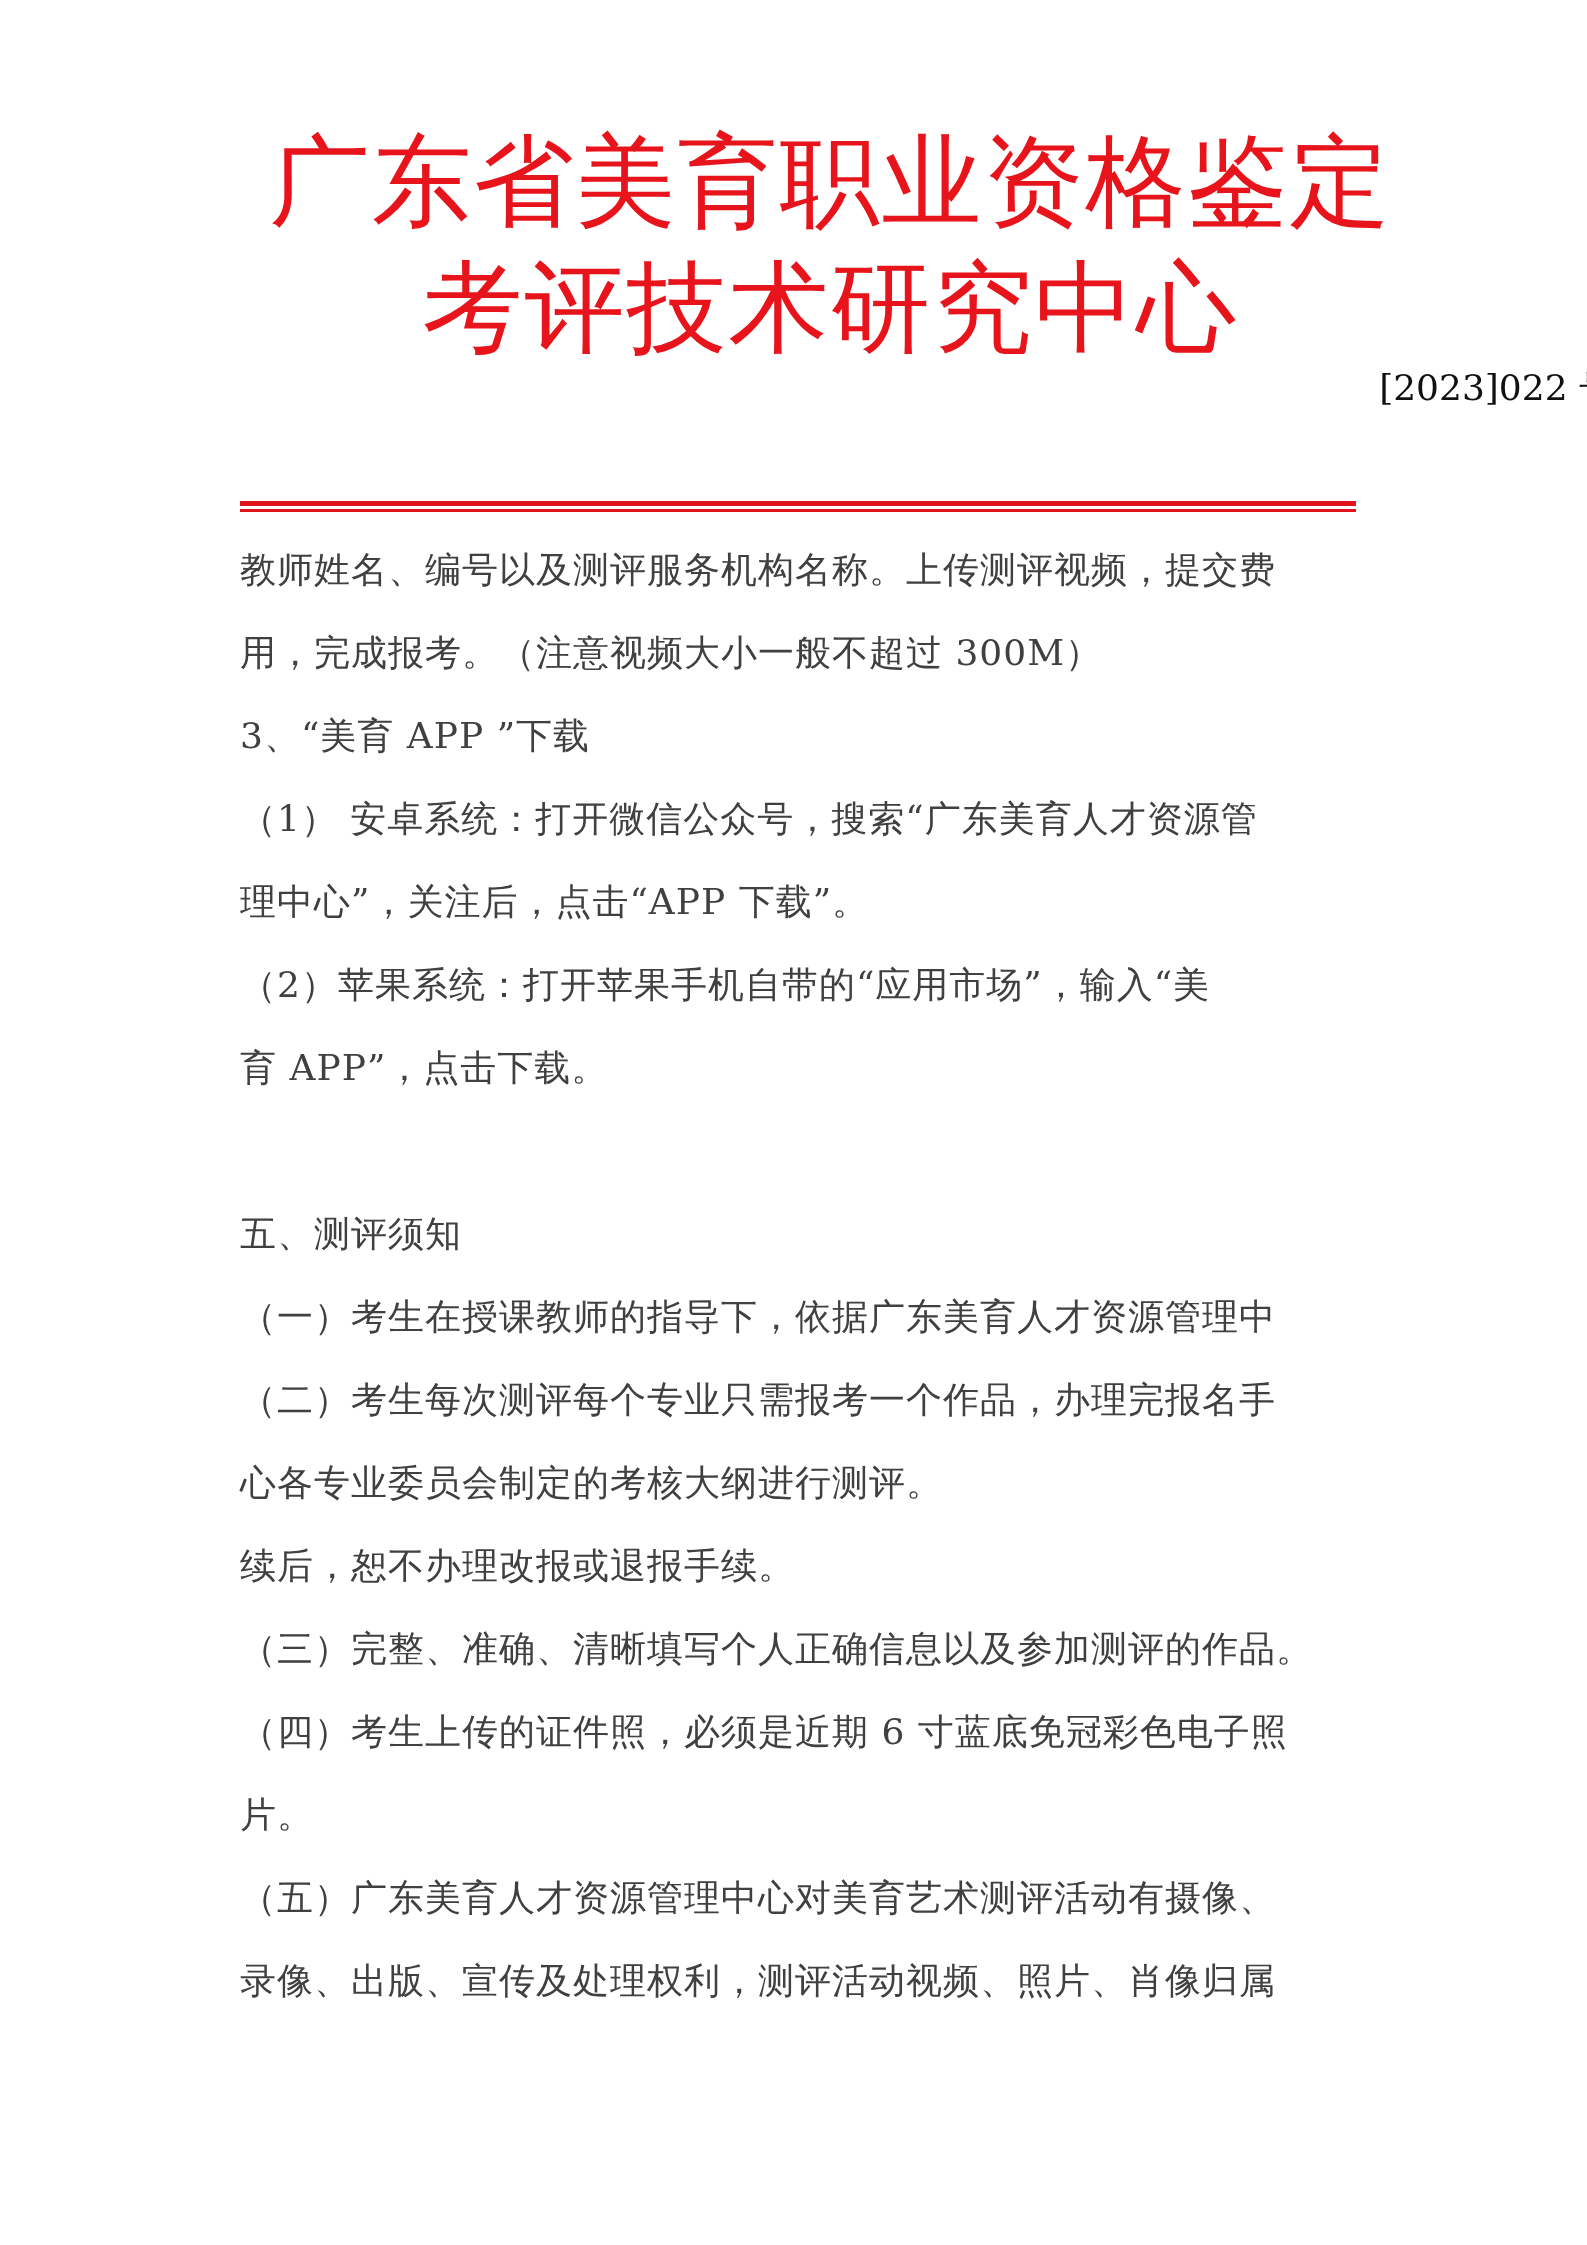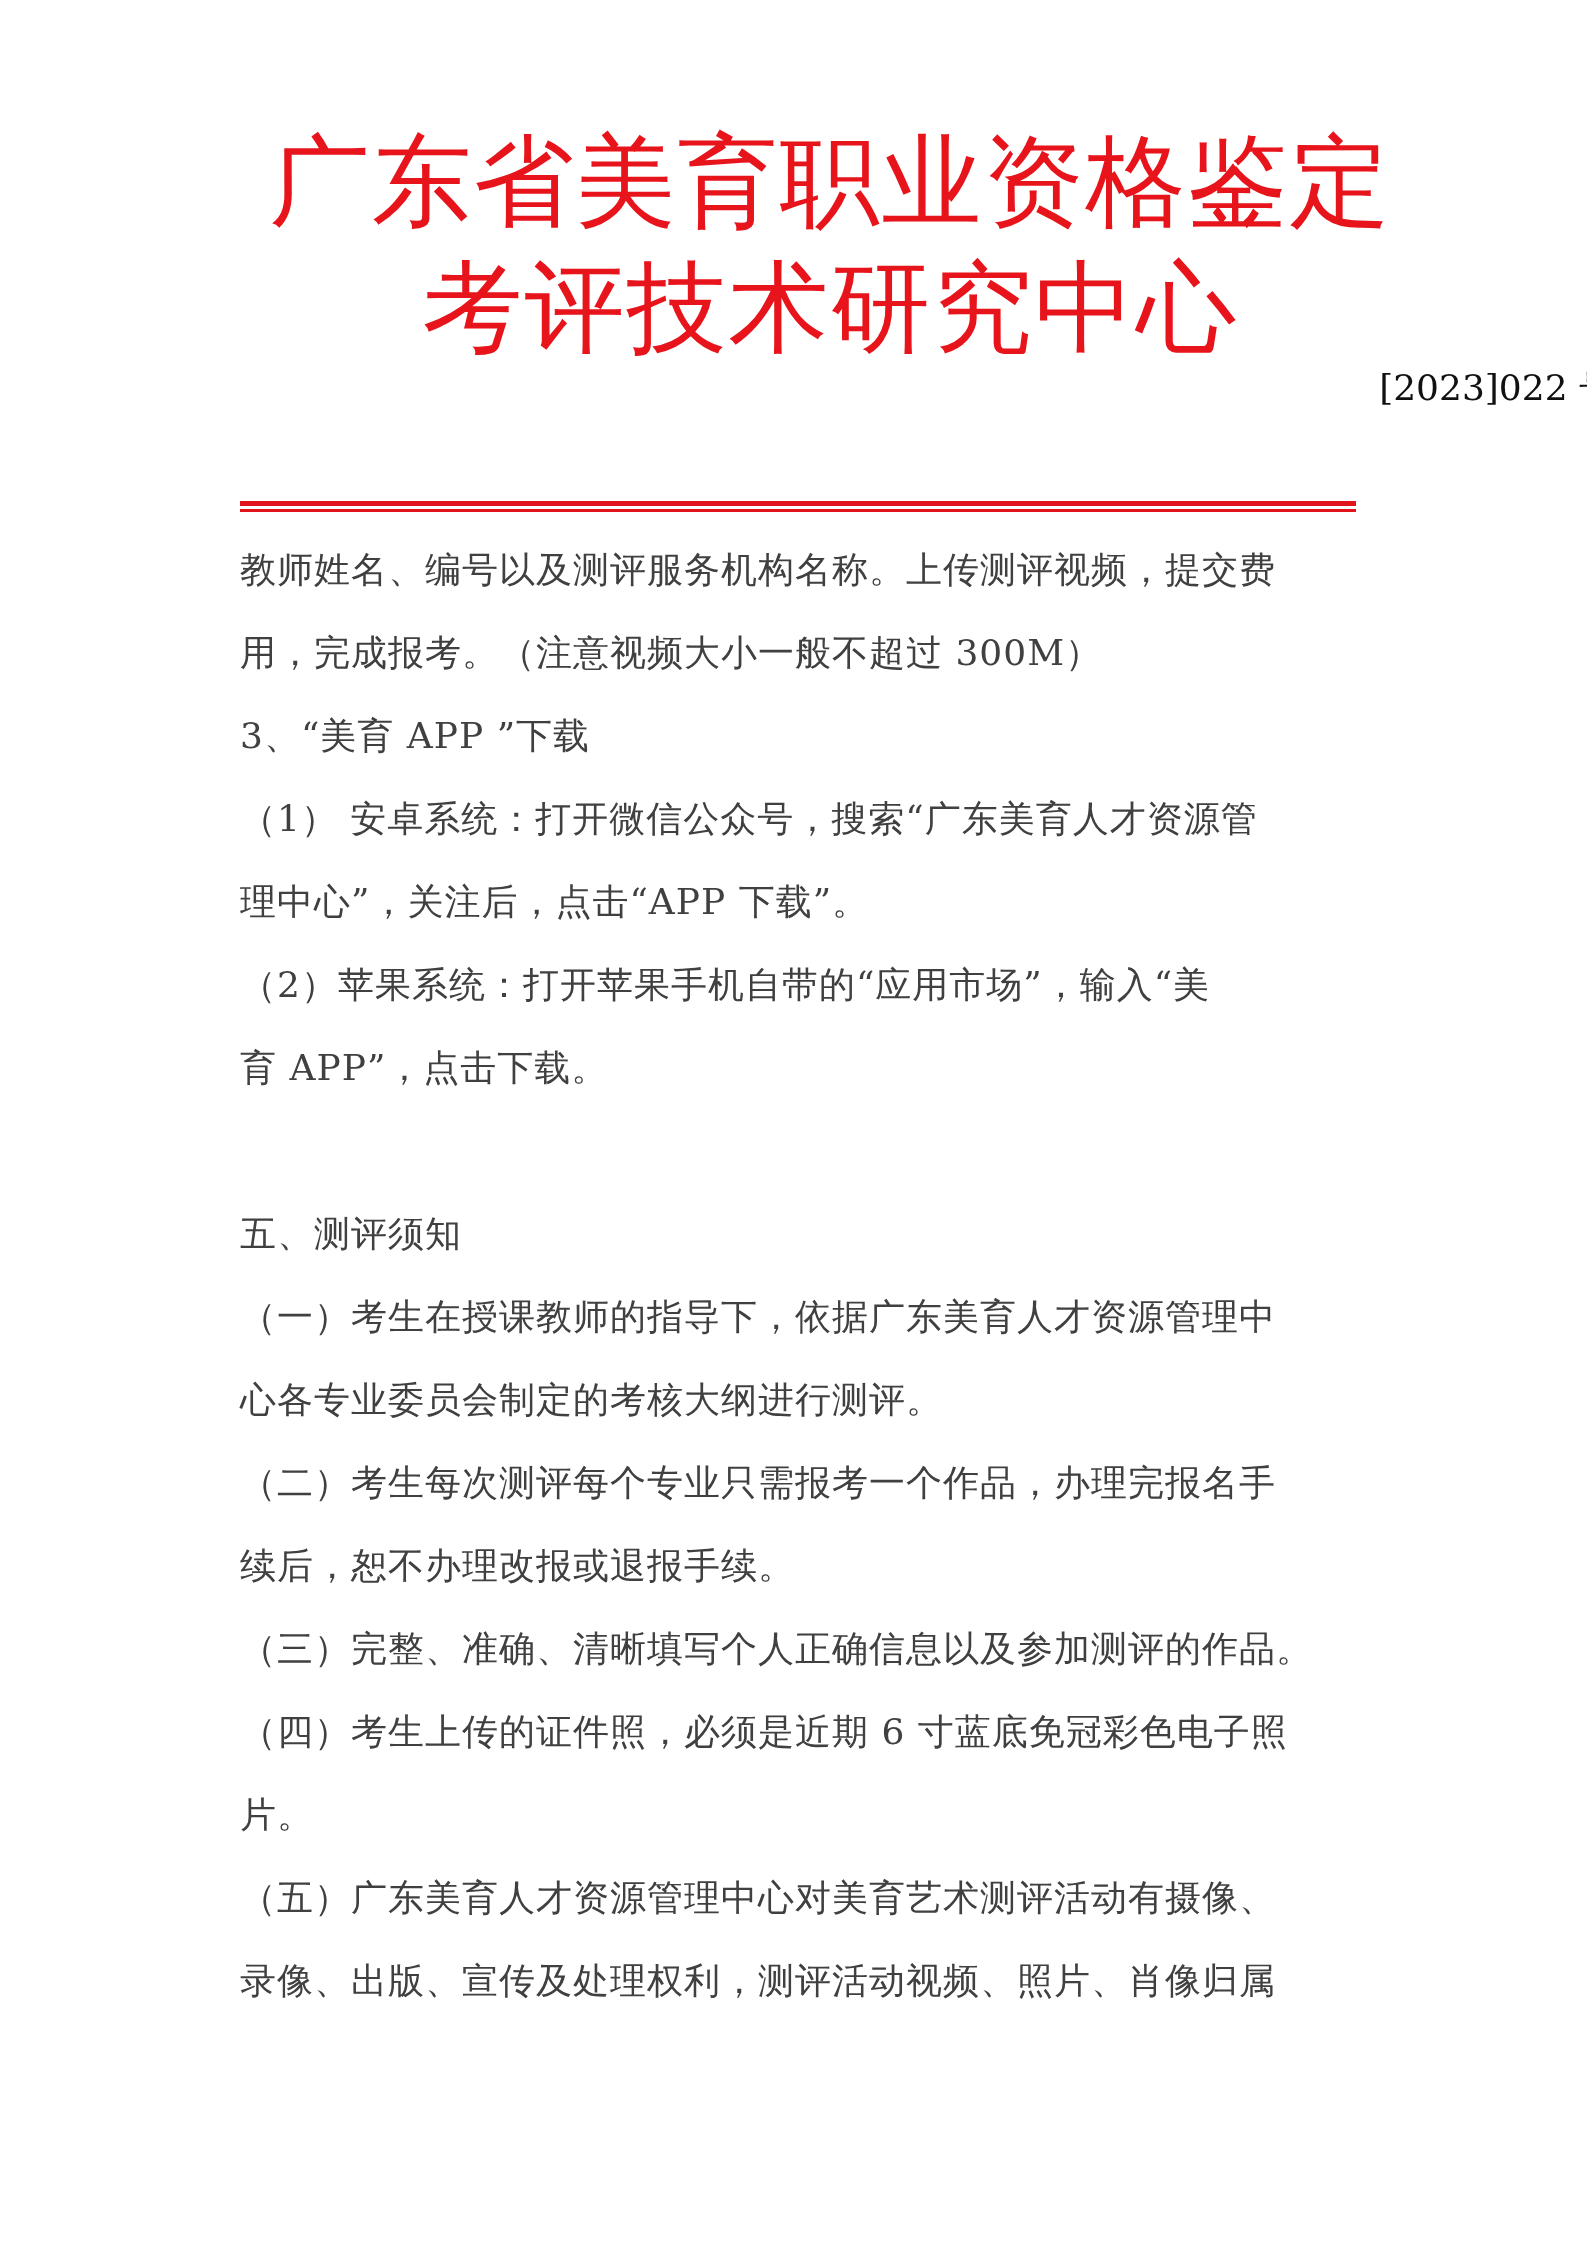--- a/index.html
+++ b/index.html
@@ -43,21 +43,21 @@
   <div class="line">教师姓名、编号以及测评服务机构名称。上传测评视频，提交费</div>
   <div class="line">用，完成报考。（注意视频大小一般不超过 300M）</div>
   <div class="line">3、“美育 APP ”下载</div>
   <div class="line">（1） 安卓系统：打开微信公众号，搜索“广东美育人才资源管</div>
   <div class="line">理中心”，关注后，点击“APP 下载”。</div>
   <div class="line">（2）苹果系统：打开苹果手机自带的“应用市场”，输入“美</div>
   <div class="line">育 APP”，点击下载。</div>
   <div class="gap"></div>
   <div class="line">五、测评须知</div>
   <div class="line">（一）考生在授课教师的指导下，依据广东美育人才资源管理中</div>
+  <div class="line">（二）考生每次测评每个专业只需报考一个作品，办理完报名手</div>
   <div class="line">心各专业委员会制定的考核大纲进行测评。</div>
-  <div class="line">（二）考生每次测评每个专业只需报考一个作品，办理完报名手</div>
   <div class="line">续后，恕不办理改报或退报手续。</div>
   <div class="line">（三）完整、准确、清晰填写个人正确信息以及参加测评的作品。</div>
   <div class="line">（四）考生上传的证件照，必须是近期 6 寸蓝底免冠彩色电子照</div>
   <div class="line">片。</div>
   <div class="line">（五）广东美育人才资源管理中心对美育艺术测评活动有摄像、</div>
   <div class="line">录像、出版、宣传及处理权利，测评活动视频、照片、肖像归属</div>
 </div>
 
 </body></html>

